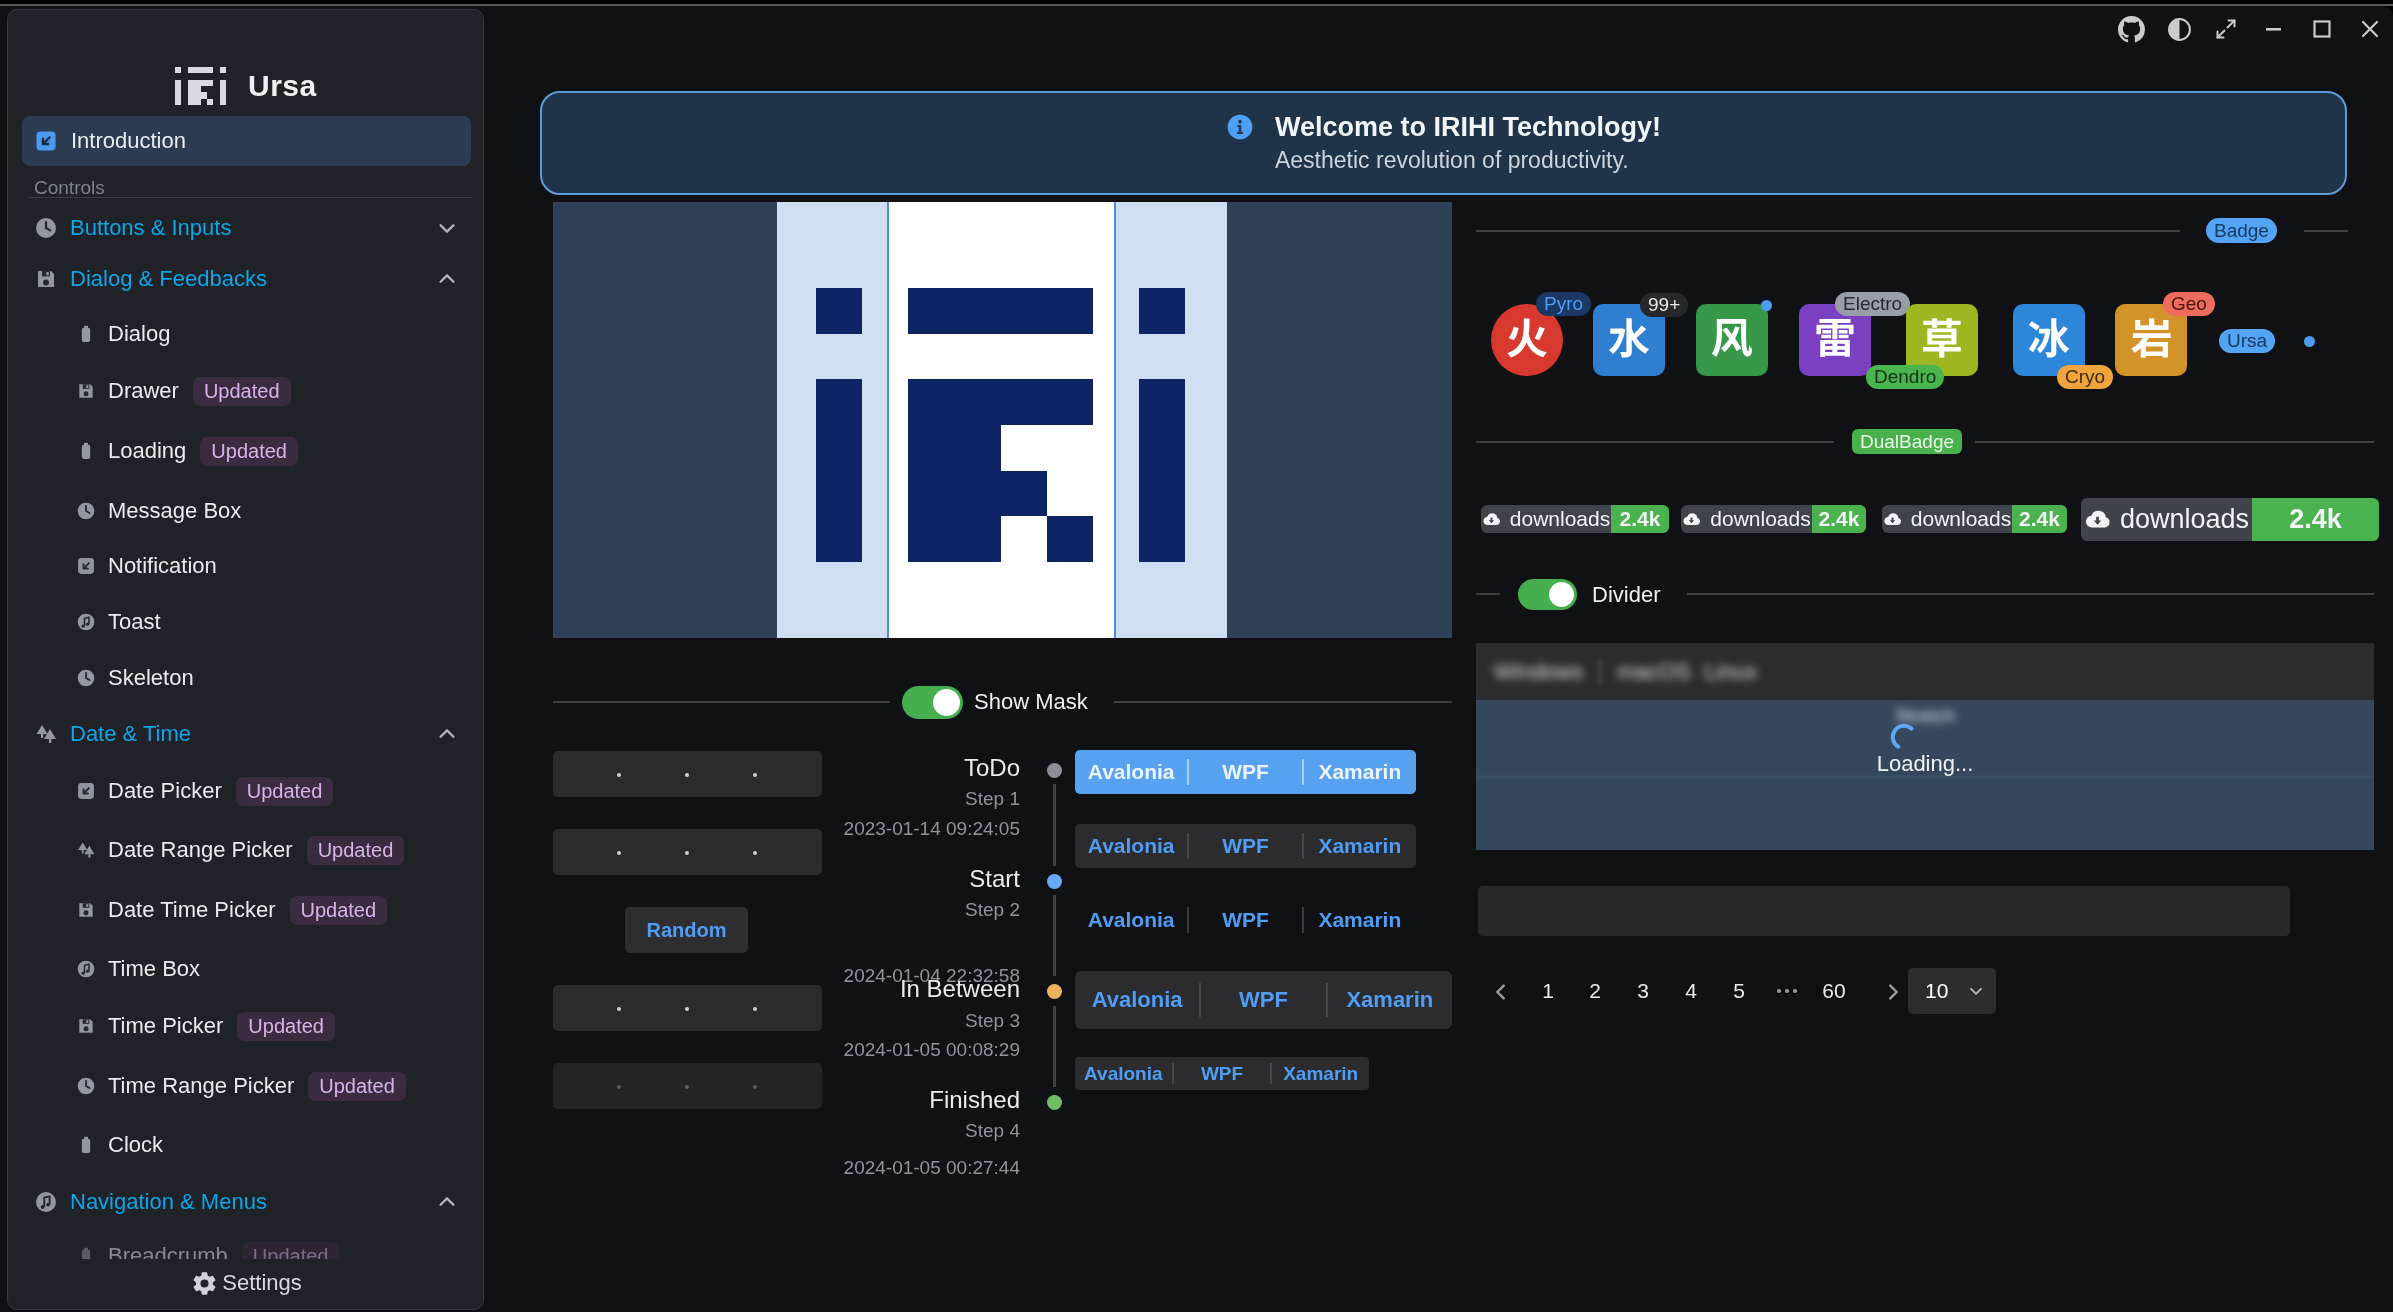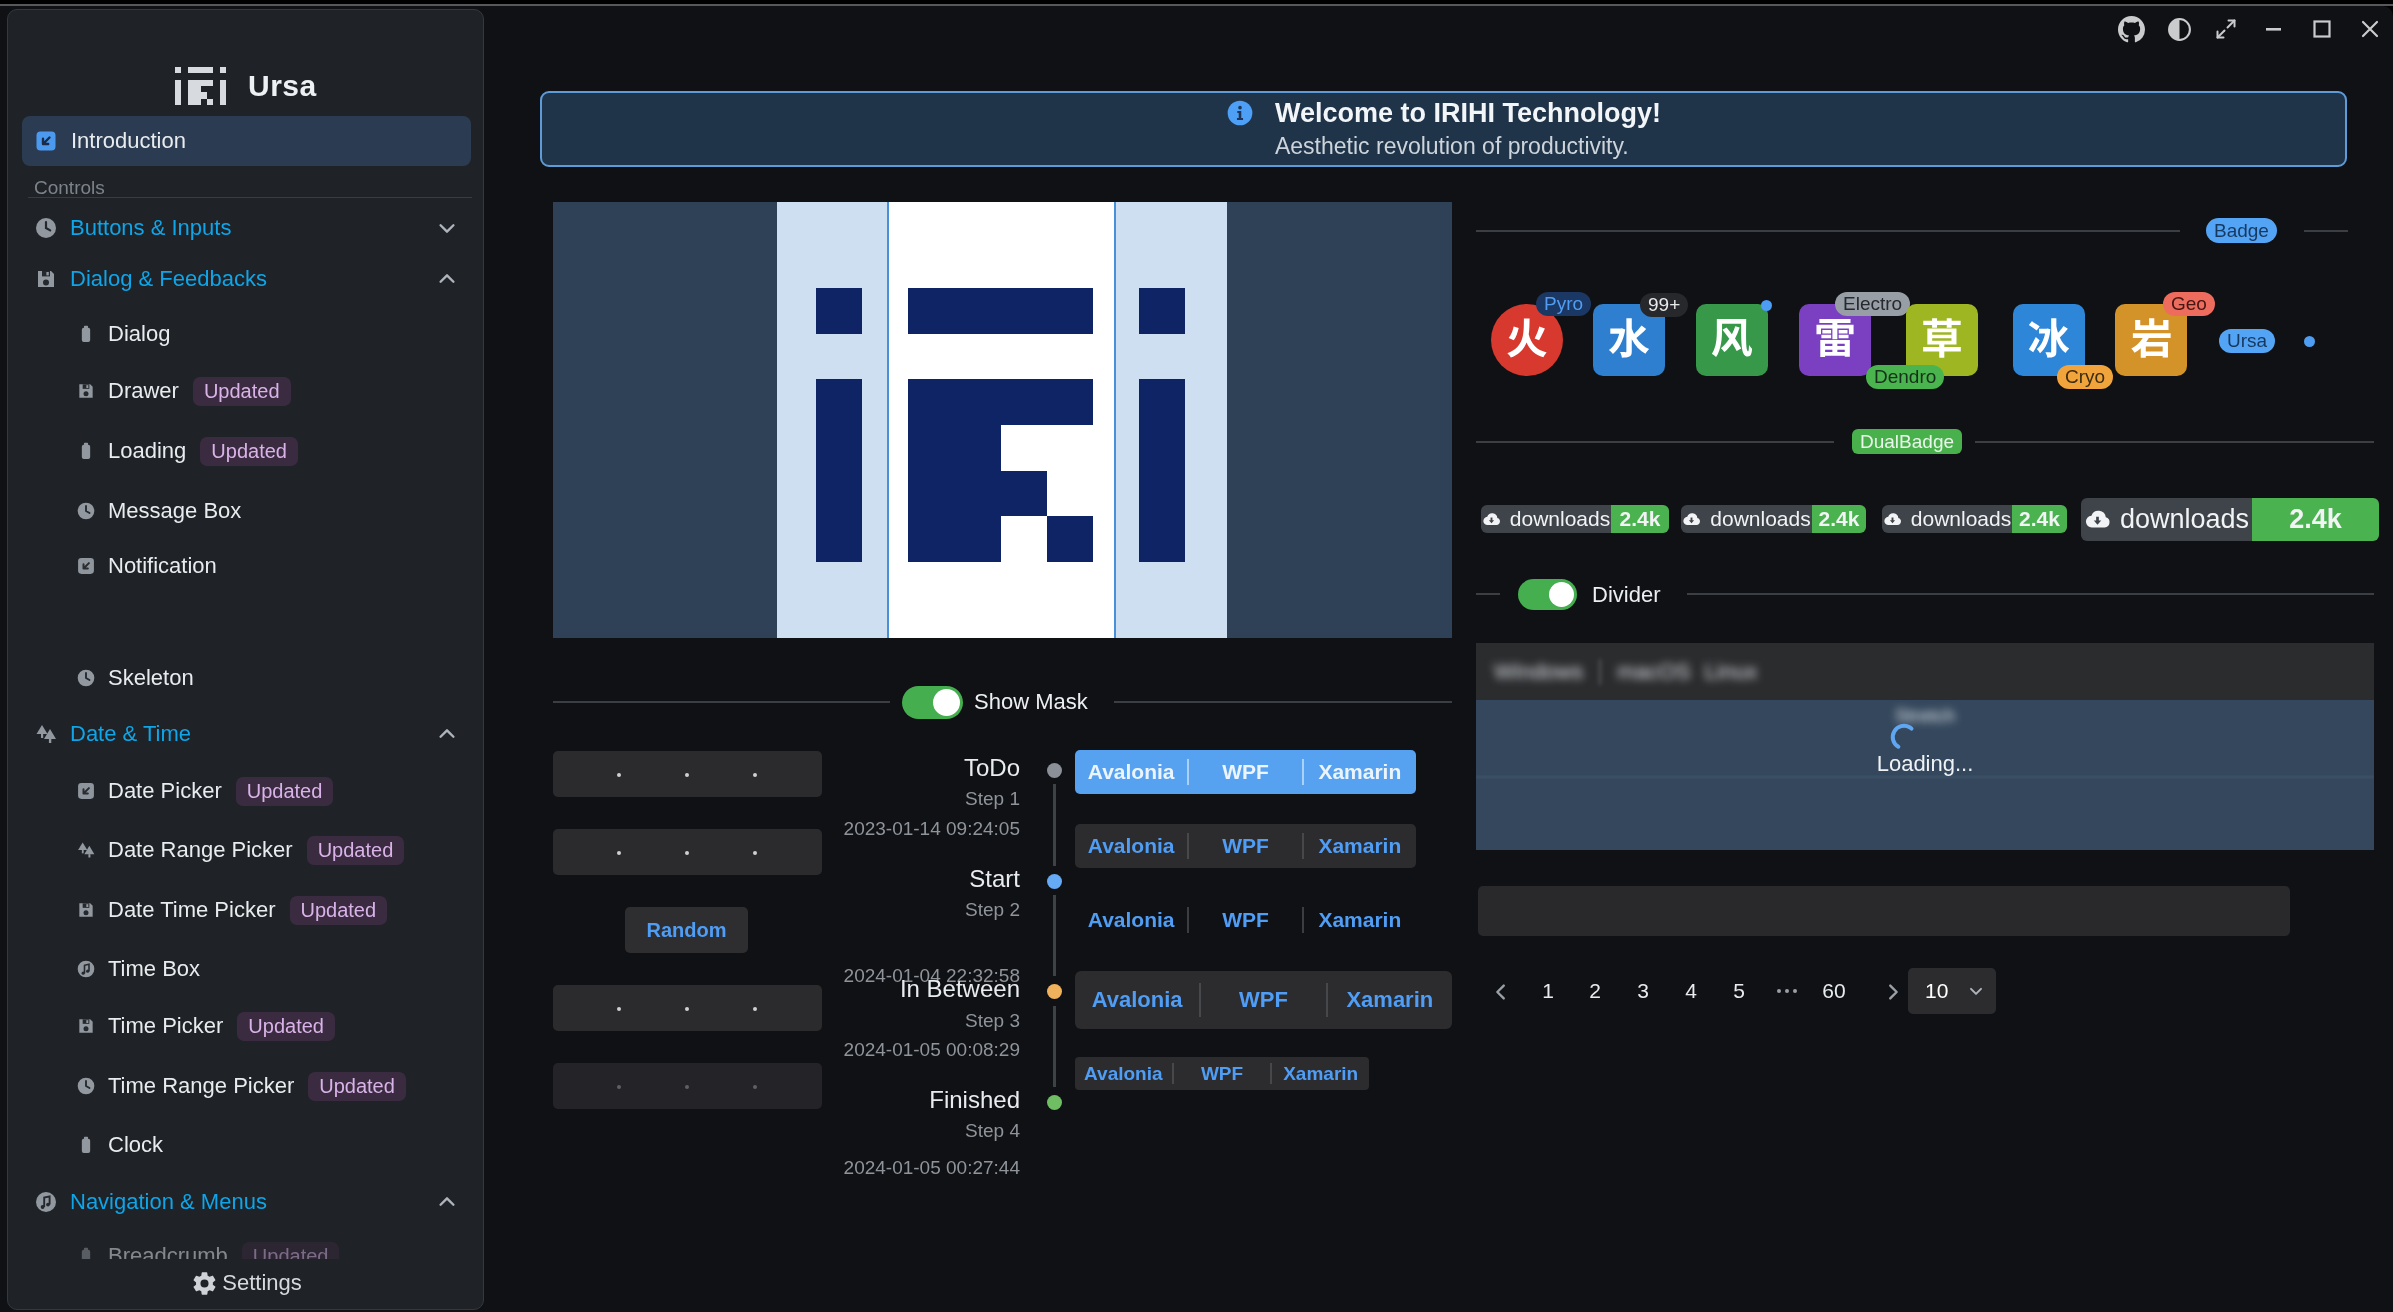--- a/index.html
+++ b/index.html
@@ -32,22 +32,22 @@
 .nav-row.child .nav-label { margin-left:12px; font-size:22px; color:#e9ecef; }
 .nav-chev { margin-left:auto; margin-right:13px; width:22px; height:22px; }
 .upd-badge { margin-left:14px; padding:3px 11px; border-radius:7px; background:#3a2b40; color:#d9b3e8; font-size:20px; }
 #nav-clip { position:absolute; left:0; top:0; width:477px; height:1249px; overflow:hidden; }
 .settings-row { position:absolute; left:0; top:1248px; width:477px; height:50px; display:flex;
   align-items:center; justify-content:center; gap:4px; }
 .settings-label { font-size:22px; color:#d6d9dd; }
 .gear { width:27px; height:27px; }
 
 
-#banner { position:absolute; left:540px; top:91px; width:1807px; height:76px; background:#1f3349;
-  border:2px solid #5e9cd9; border-radius:9px; display:flex; align-items:center; justify-content:center; }
+#banner { position:absolute; left:540px; top:91px; width:1807px; height:104px; background:#1f3349;
+  border:2px solid #5e9cd9; border-radius:20px; display:flex; align-items:center; justify-content:center; }
 .banner-inner { display:flex; align-items:flex-start; gap:21px; }
 .banner-icon { width:28px; height:28px; margin-top:2px; }
 .banner-title { font-size:27px; font-weight:700; color:#f3f6f9; line-height:32px; }
 .banner-sub { font-size:23px; color:#cdd4db; line-height:29px; margin-top:3px; }
 
 
 #hero { position:absolute; left:553px; top:202px; width:899px; height:436px; background:#2e4156; overflow:hidden; }
 .stripe { position:absolute; top:0; height:436px; }
 .hero-glyph { position:absolute; left:263px; top:86px; }
 .vline { position:absolute; top:0; width:2px; height:436px; background:#4a90d8; }
@@ -568,20 +568,31 @@
       </div>
 <div class="nav-row child" style="top:531px">
 <span class="nav-ic c">
           <svg width="20" height="20" viewBox="0 0 24 24" aria-hidden="true">
             <rect x="2.5" y="2.5" width="19" height="19" rx="4" fill="#8f959c"></rect>
             <path d="M15.5 8.5L9 15M9 15v-5.2M9 15h5.2" stroke="#2a2d31" stroke-width="2.4" fill="none" stroke-linecap="round" stroke-linejoin="round"></path>
           </svg>
         </span>
 <span class="nav-label">Notification</span>
       </div>
+<div class="nav-row child" style="top:587px">
+<span class="nav-ic c">
+          <svg width="20" height="20" viewBox="0 0 24 24" aria-hidden="true">
+            <circle cx="12" cy="12" r="10" fill="#9298a0"></circle>
+            <path d="M10.2 17V7.6l5.4-1.2v8.2" stroke="#25282c" stroke-width="1.9" fill="none"></path>
+            <circle cx="8.6" cy="17" r="1.9" fill="#25282c"></circle>
+            <circle cx="14" cy="14.6" r="1.9" fill="#25282c"></circle>
+          </svg>
+        </span>
+<span class="nav-label">Toast</span>
+      </div>
 <div class="nav-row child" style="top:643px">
 <span class="nav-ic c">
           <svg width="20" height="20" viewBox="0 0 24 24" aria-hidden="true">
             <circle cx="12" cy="12" r="10" fill="#9298a0"></circle>
             <path d="M12 6v6l4.2 2.4" stroke="#25282c" stroke-width="2.2" fill="none" stroke-linecap="round"></path>
           </svg>
         </span>
 <span class="nav-label">Skeleton</span>
       </div>
 <div class="nav-row group" style="top:699px">

